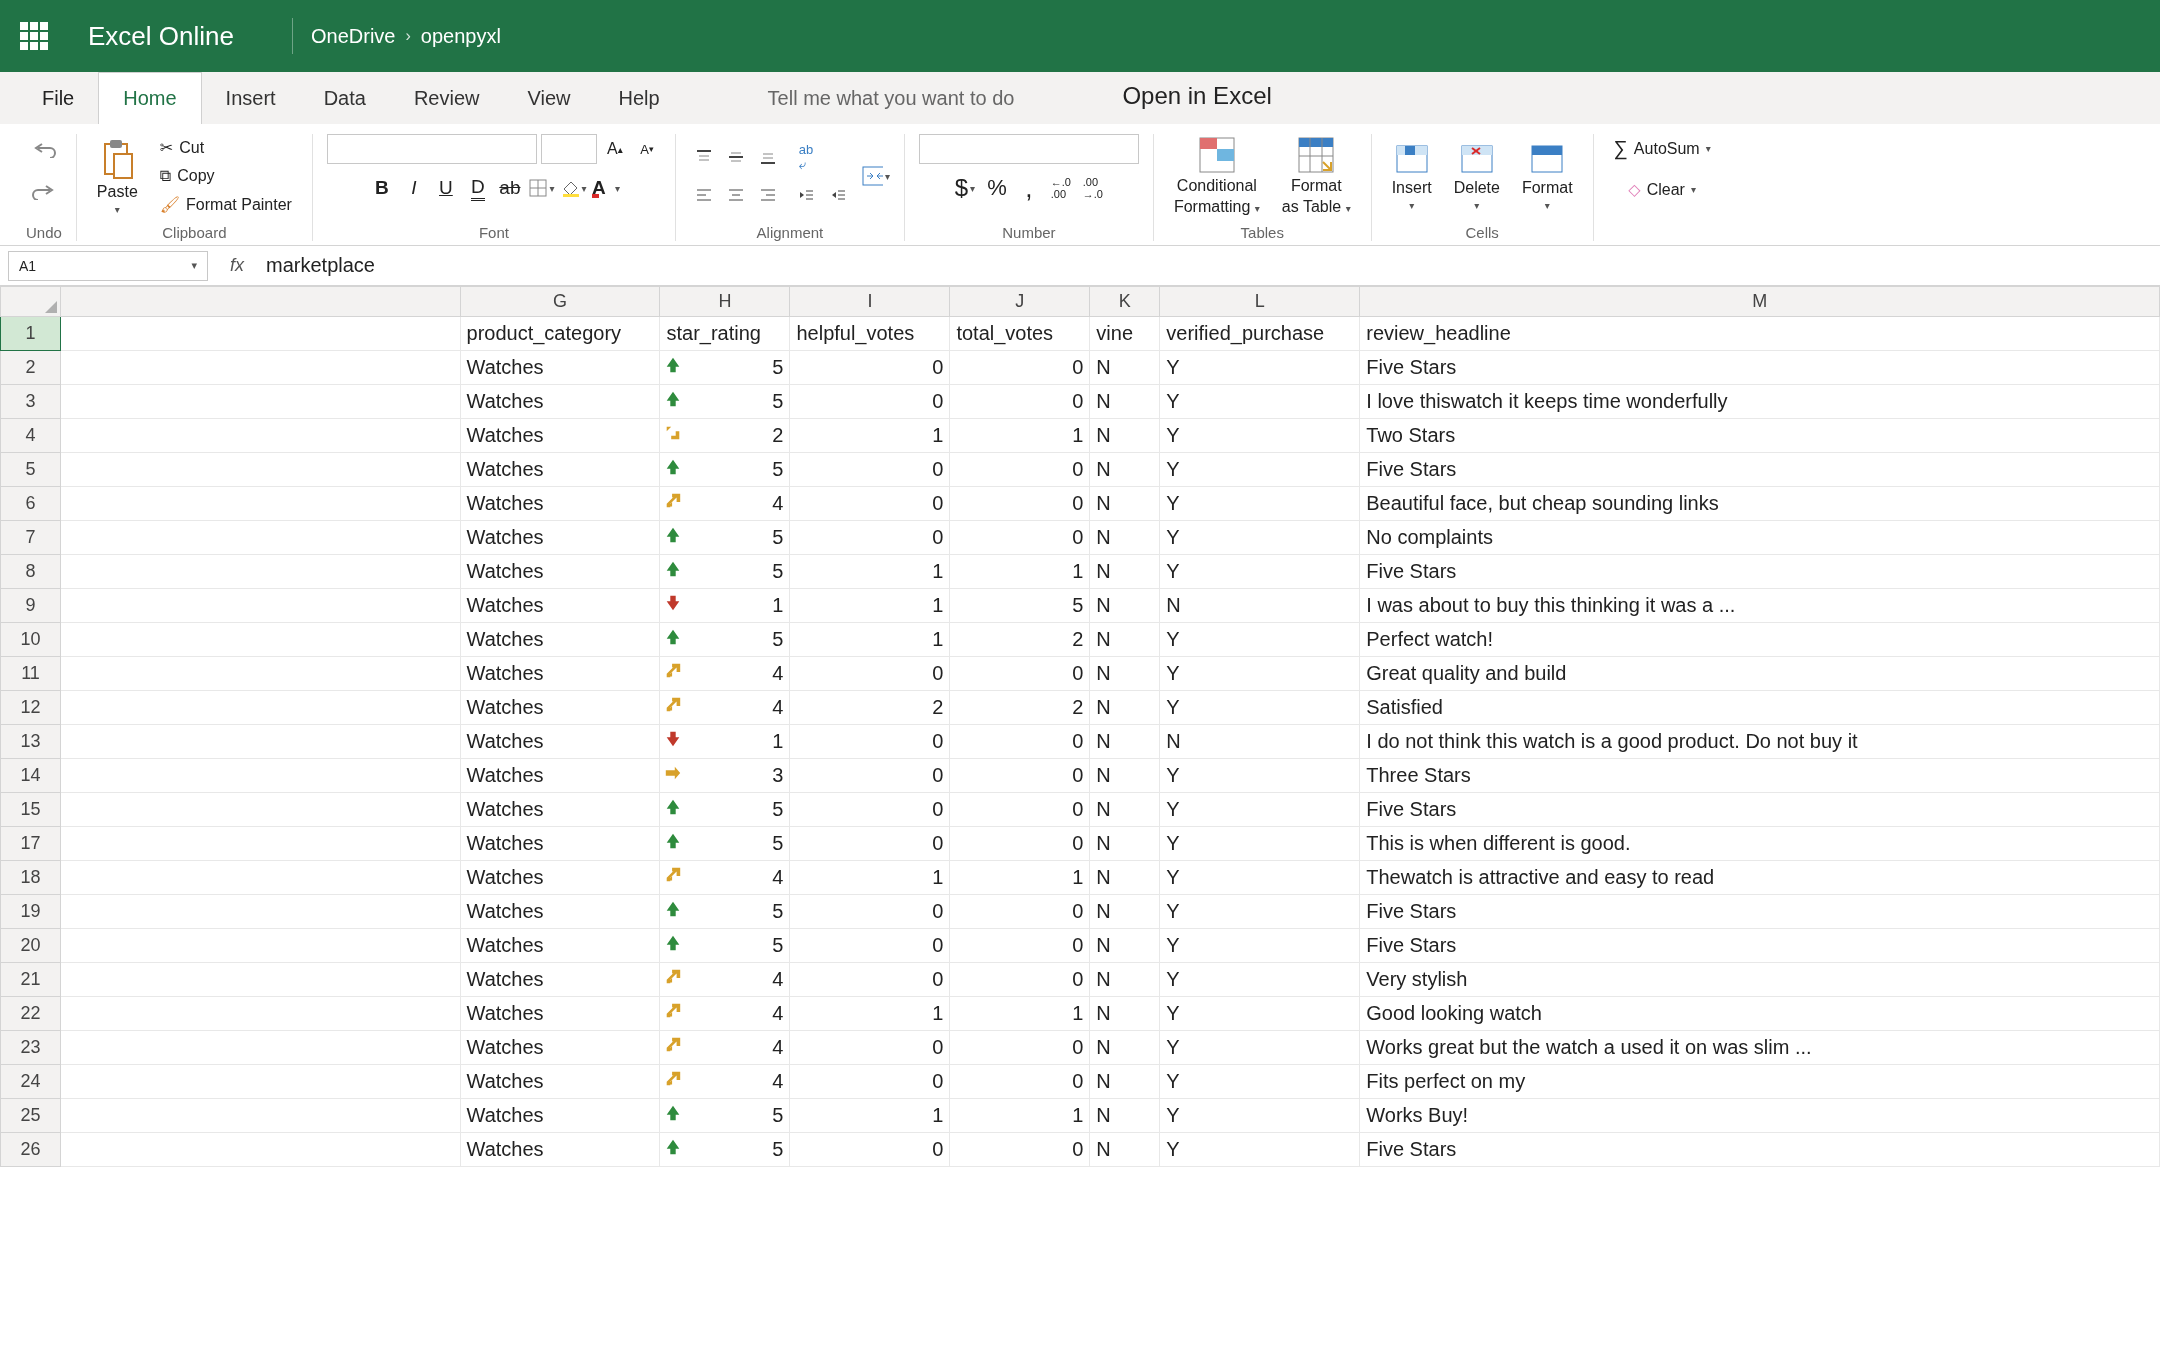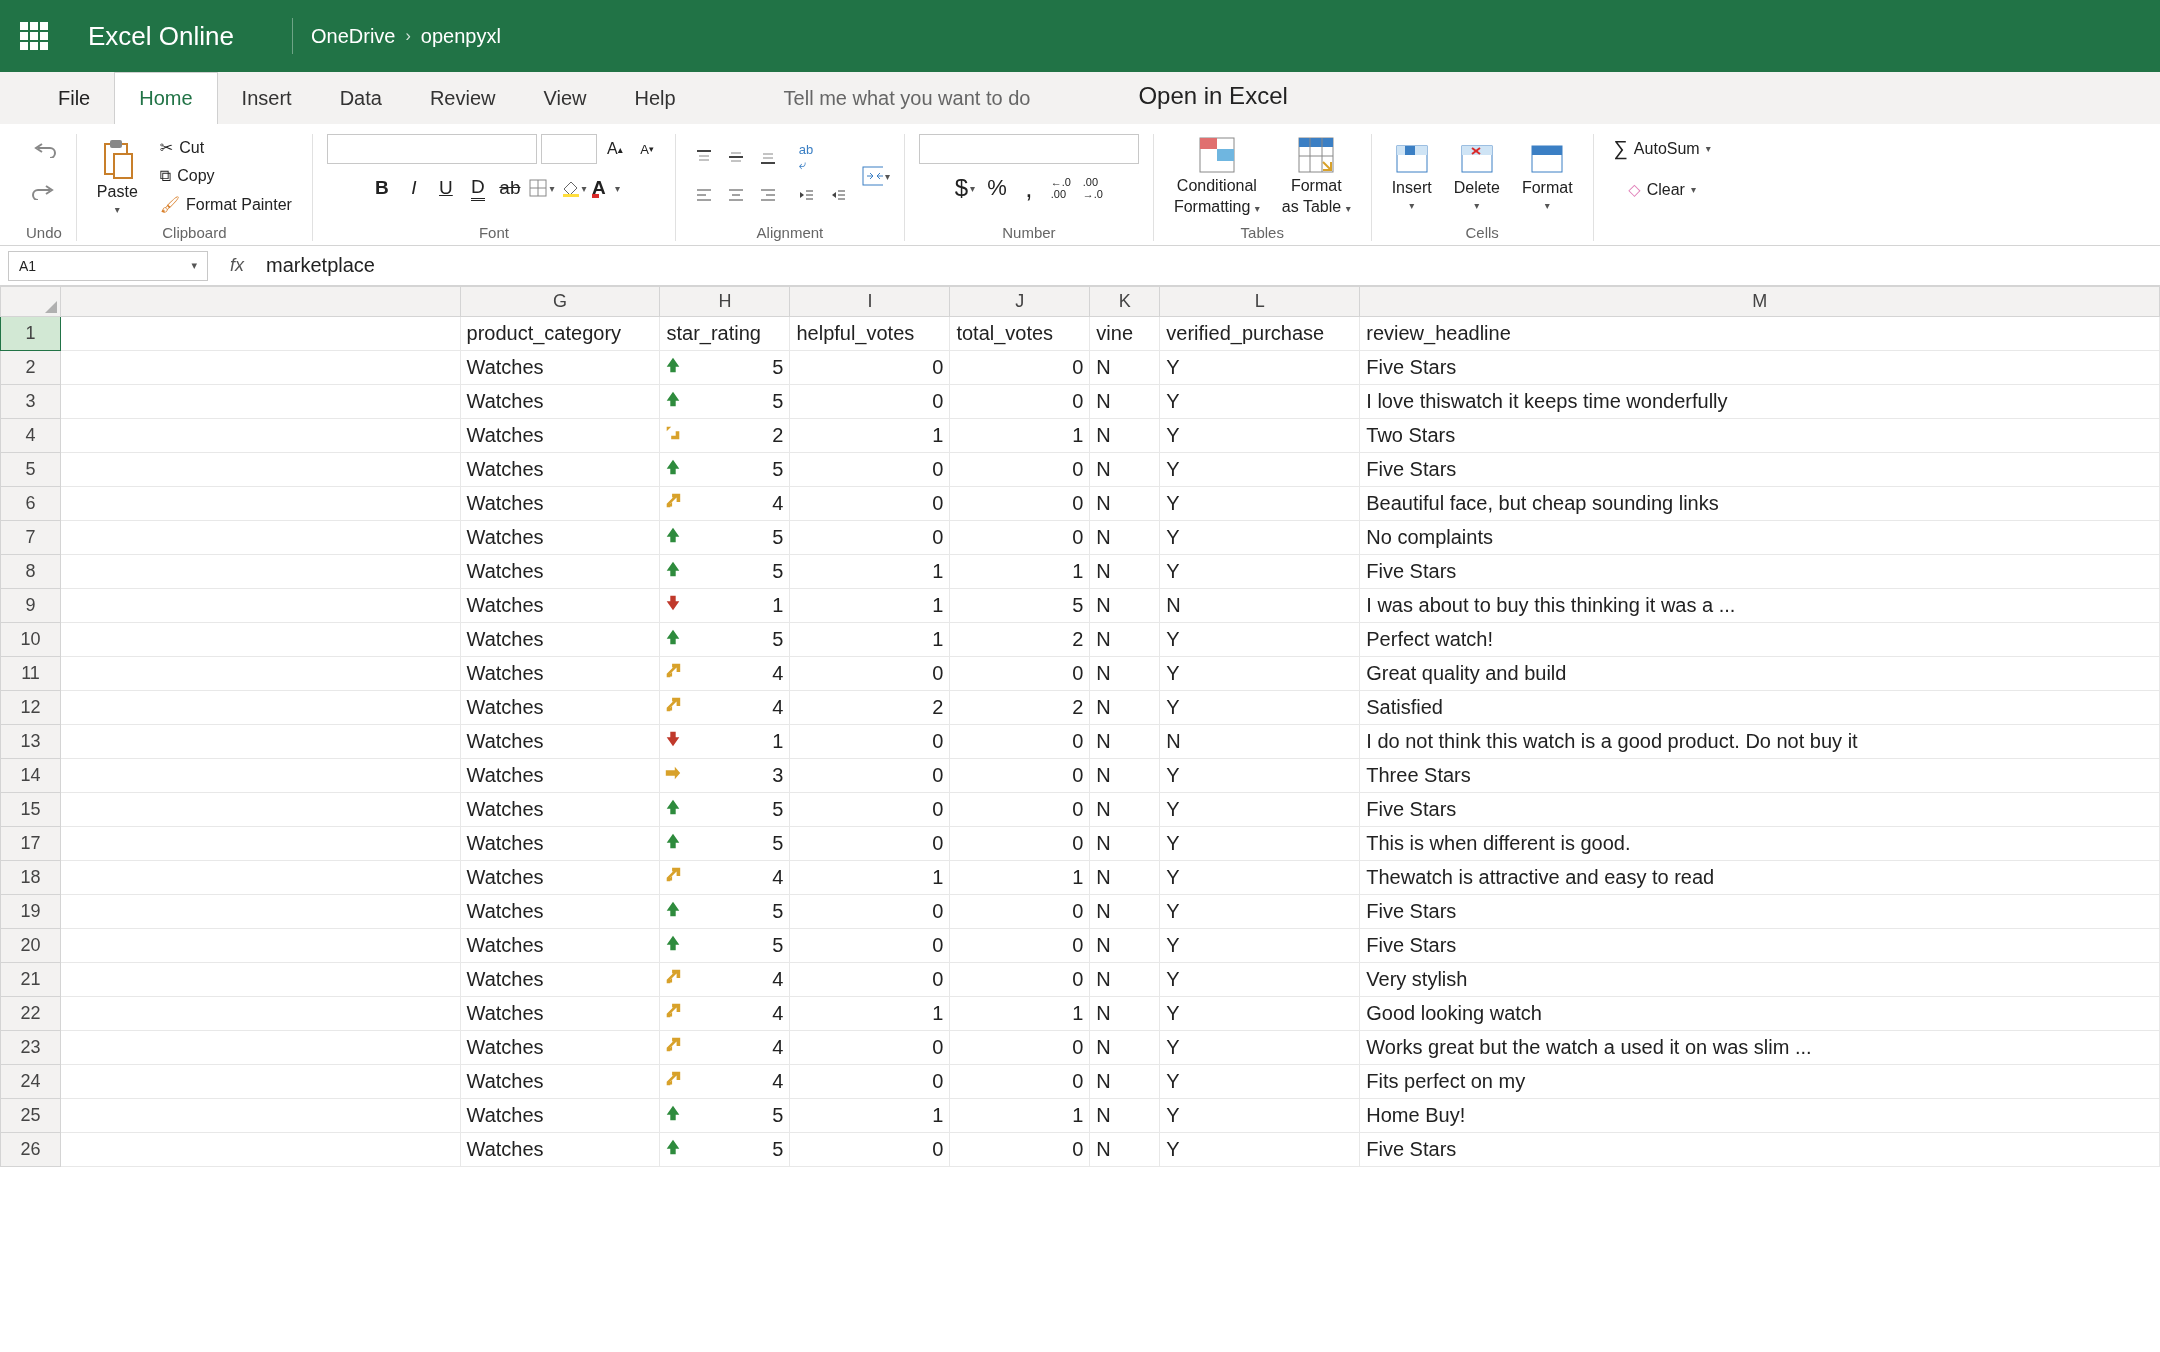--- a/index.html
+++ b/index.html
@@ -11,21 +11,21 @@
   .waffle span { background: #fff; }
   .app-name { font-size: 26px; font-weight: 400; margin-right: 40px; }
   .breadcrumb { font-size: 20px; display: flex; align-items: center; gap: 10px; }
   .breadcrumb .sep { font-size: 16px; opacity: .8; }
   .doc-title-wrap { position: absolute; left: 50%; transform: translateX(-50%); display: flex; align-items: baseline; gap: 14px; font-size: 22px; white-space: nowrap; }
   .doc-title-wrap .dash { opacity: .8; }
   .doc-title-wrap .saved { font-size: 20px; }
   .divider-v { width: 1px; height: 36px; background: rgba(255,255,255,.35); margin: 0 18px; }
 
   
-  .ribbon-tabs { background: #f3f2f1; height: 52px; display: flex; align-items: flex-end; padding-left: 34px; gap: 0; }
+  .ribbon-tabs { background: #f3f2f1; height: 52px; display: flex; align-items: flex-end; padding-left: 18px; gap: 0; }
   .ribbon-tab { padding: 14px 24px; font-size: 20px; color: #333; cursor: pointer; }
   .ribbon-tab.active { background: #fff; color: #217346; border-top: 1px solid #d0d0d0; border-left: 1px solid #d0d0d0; border-right: 1px solid #d0d0d0; }
   .ribbon-tab.file { color: #222; }
   .tellme { margin-left: 60px; color: #666; font-size: 20px; }
   .openexcel { margin-left: 60px; color: #222; font-size: 24px; }
 
   
   .ribbon { background: #fff; border-bottom: 1px solid #d4d4d4; display: flex; padding: 10px 12px 4px 12px; }
   .rgroup { display: flex; flex-direction: column; align-items: center; padding: 0 14px; border-right: 1px solid #e1e1e1; }
   .rgroup:last-child { border-right: none; }
@@ -856,21 +856,21 @@
               <span><svg class="cf-icon" viewBox="0 0 20 20">
                   <path d="M10 2 L17 12 L13 12 L13 18 L7 18 L7 12 L3 12 Z" fill="#2e8b3d"></path>
                 </svg></span>
               <span>5</span>
             </div>
           </td>
           <td class="cell num">1</td>
           <td class="cell num">1</td>
           <td class="cell">N</td>
           <td class="cell">Y</td>
-          <td class="cell">Home Buy!</td>
+          <td class="cell">Works Buy!</td>
         </tr>
         <tr>
           <th class="rowhdr">26</th>
           <td class="cell"></td>
           <td class="cell">Watches</td>
           <td class="cell rating">
             <div class="rating-inner">
               <span><svg class="cf-icon" viewBox="0 0 20 20">
                   <path d="M10 2 L17 12 L13 12 L13 18 L7 18 L7 12 L3 12 Z" fill="#2e8b3d"></path>
                 </svg></span>

